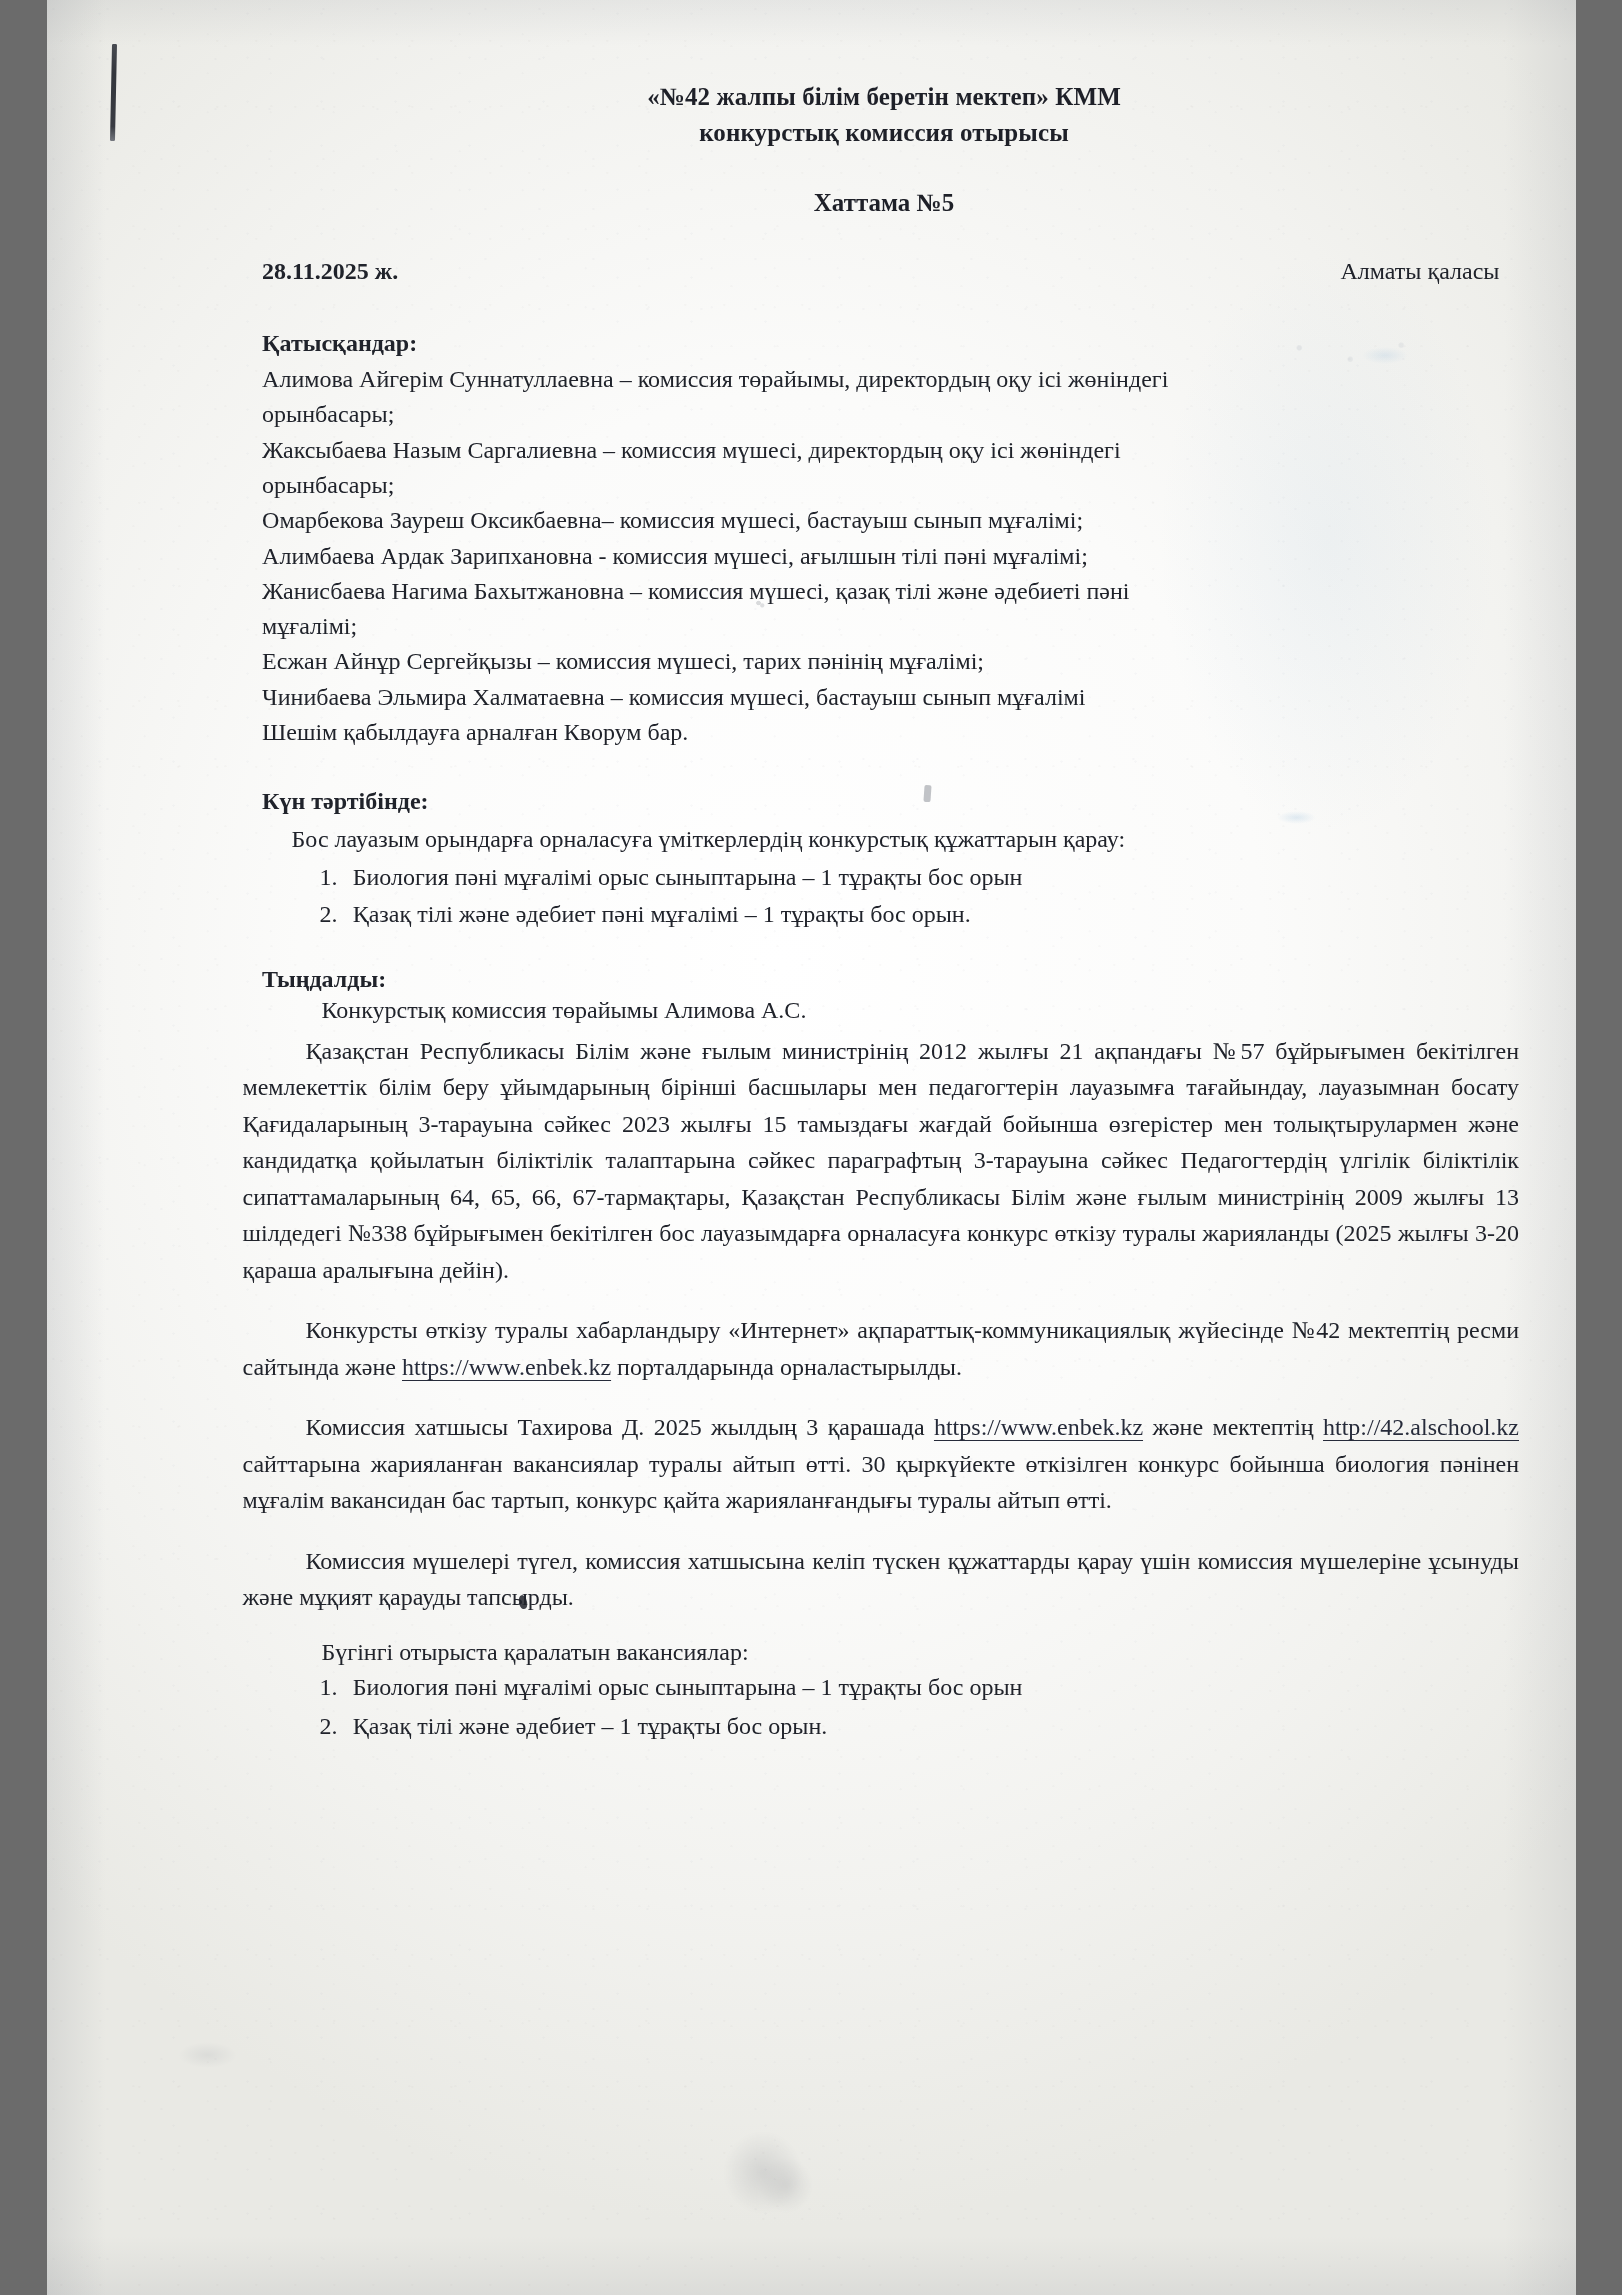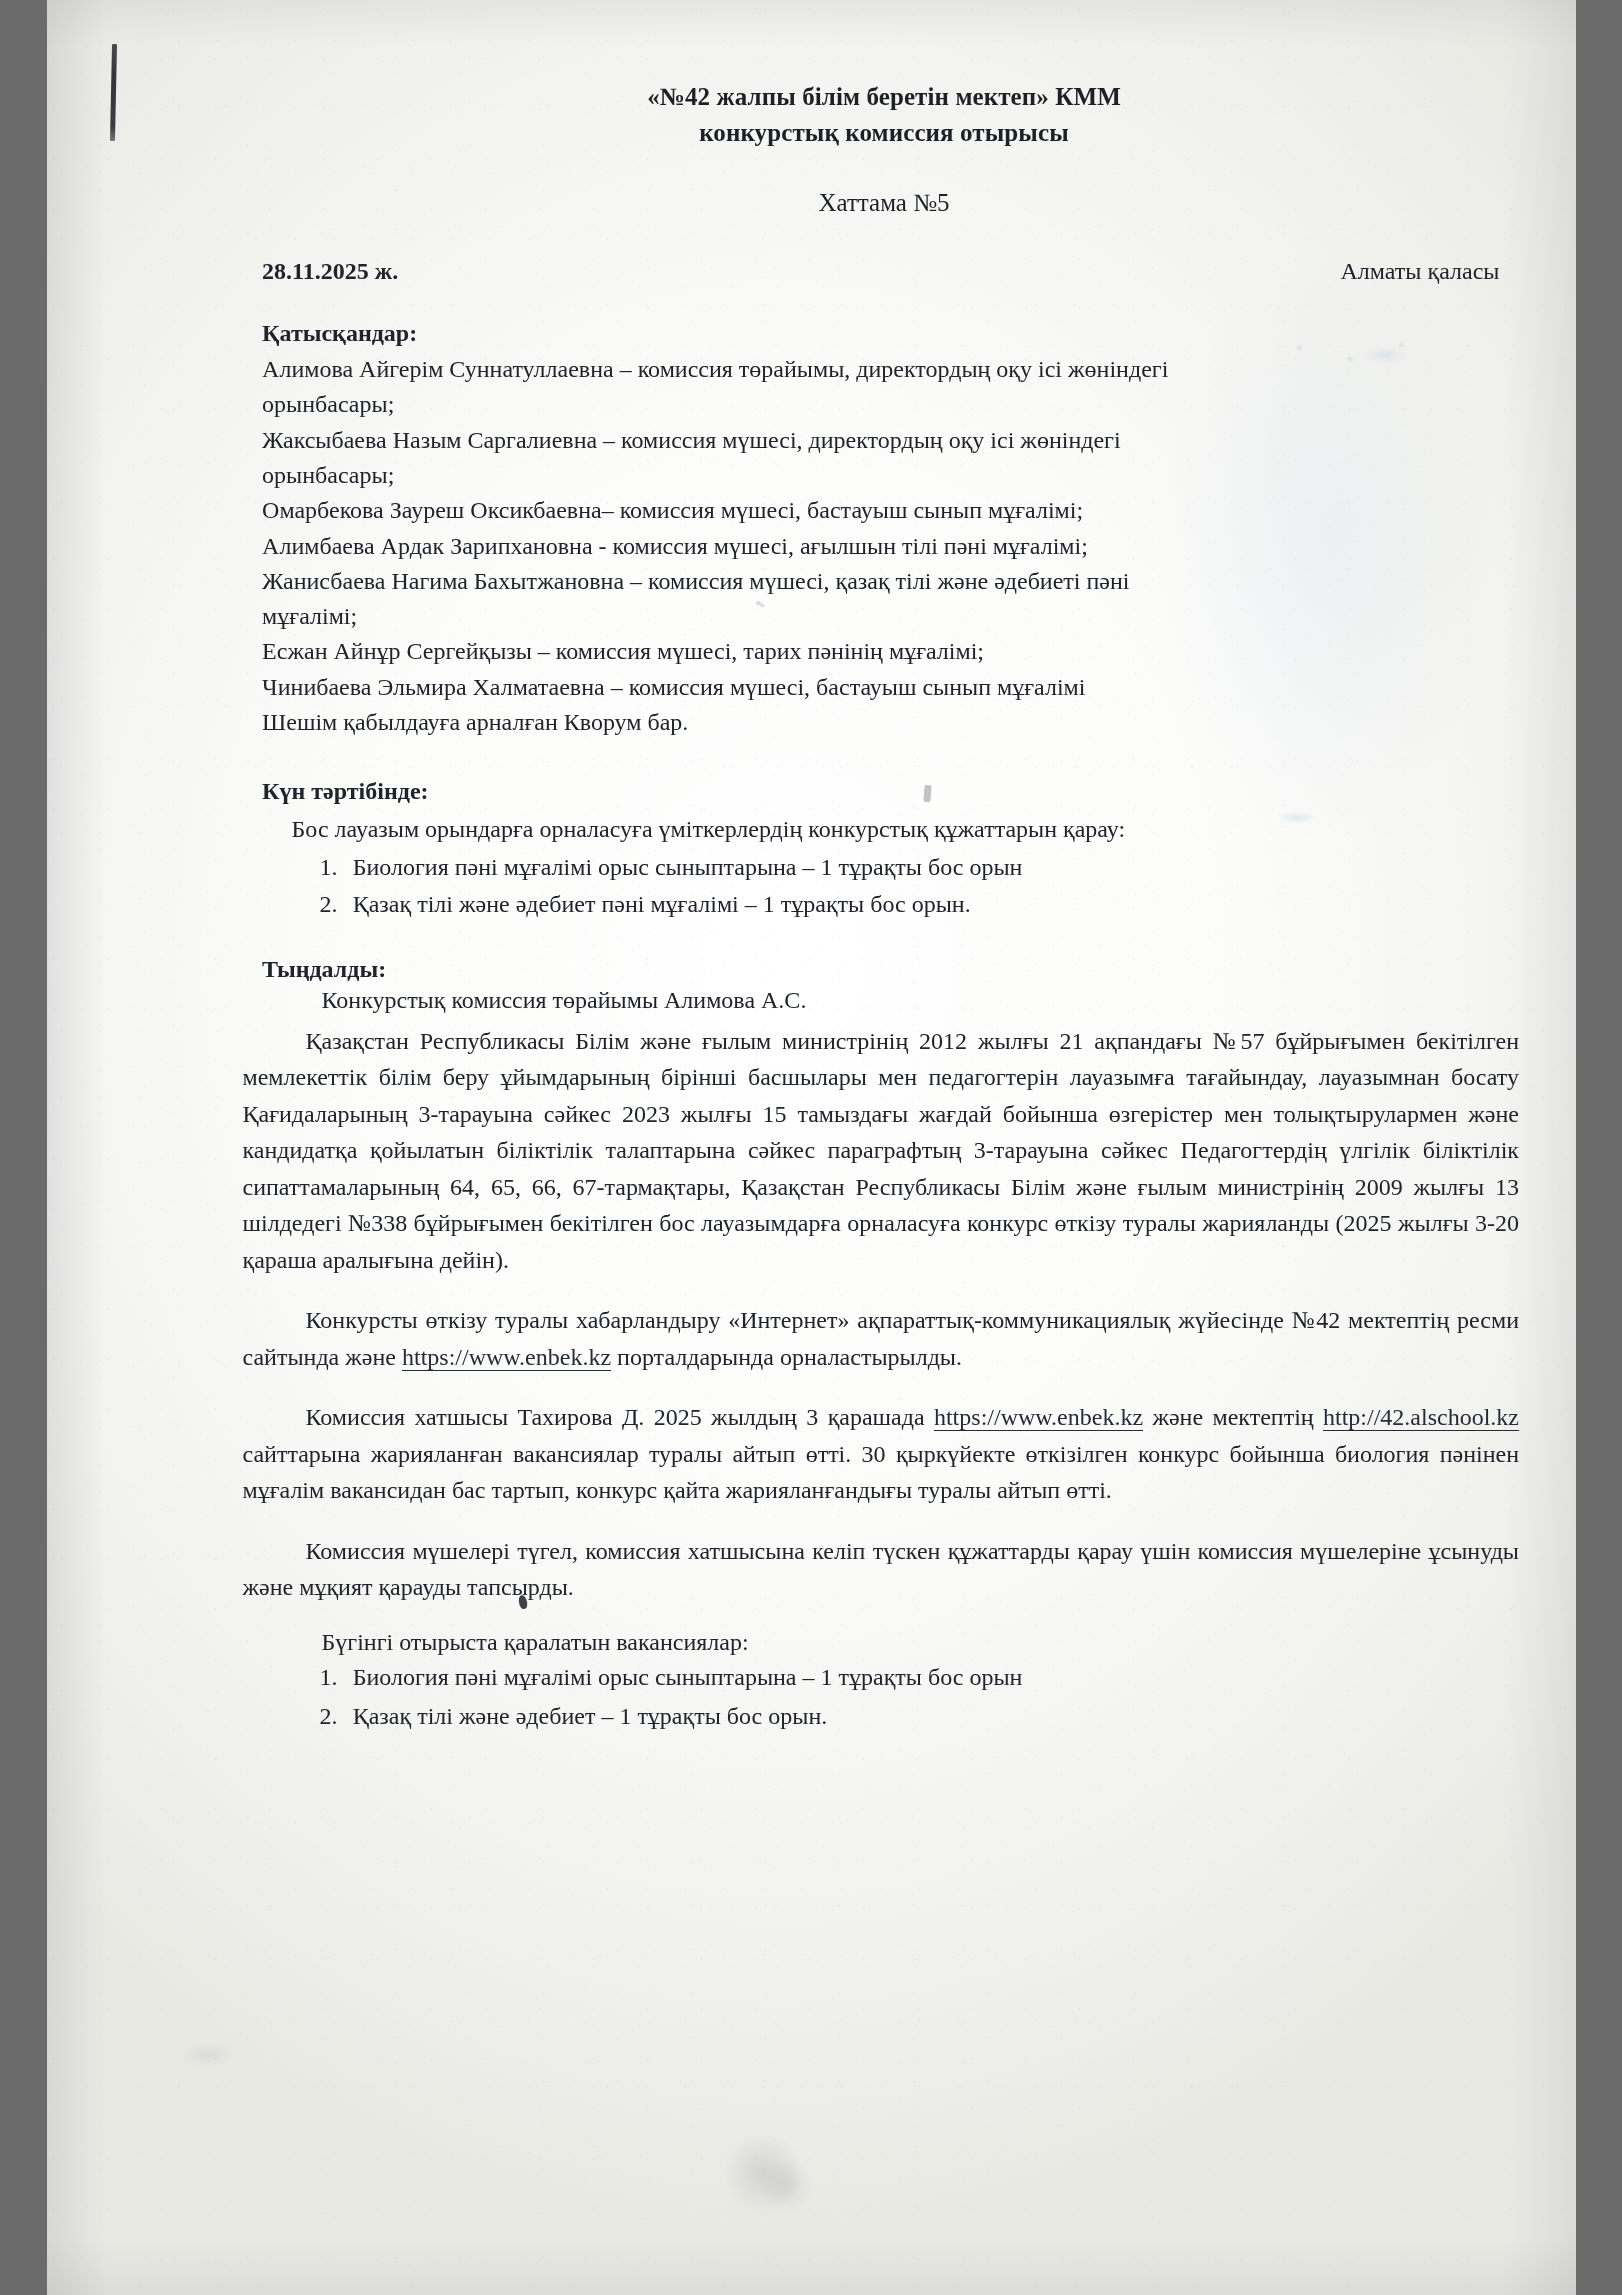--- a/index.html
+++ b/index.html
@@ -67,21 +67,21 @@
     font-size: 25px;
     line-height: 1.42;
     letter-spacing: 0.1px;
     margin: 0;
     padding-top: 79px;
     color: #1e2028;
   }
   .doc-title .line2 { display: block; }
   .protocol-no {
     text-align: center;
-    font-weight: normal;
+    font-weight: bold;
     font-size: 25px;
     margin-top: 39px;
     color: #1e2028;
   }
 
   .meta-row {
     display: flex;
     justify-content: space-between;
     align-items: baseline;
     margin-top: 41px;
@@ -94,21 +94,21 @@
   }
   .meta-city {
     font-size: 24px;
     padding-right: 6.5px;
   }
 
   
   .sec-head {
     font-size: 24px;
     font-weight: bold;
-    margin-top: 35px;
+    margin-top: 45px;
     padding-left: 19.6px;
   }
   .attendees {
     margin-top: 5.2px;
     padding-left: 19.6px;
     font-size: 24px;
     line-height: 1.47;
   }
   .attendees .ln { display: block; }
 

